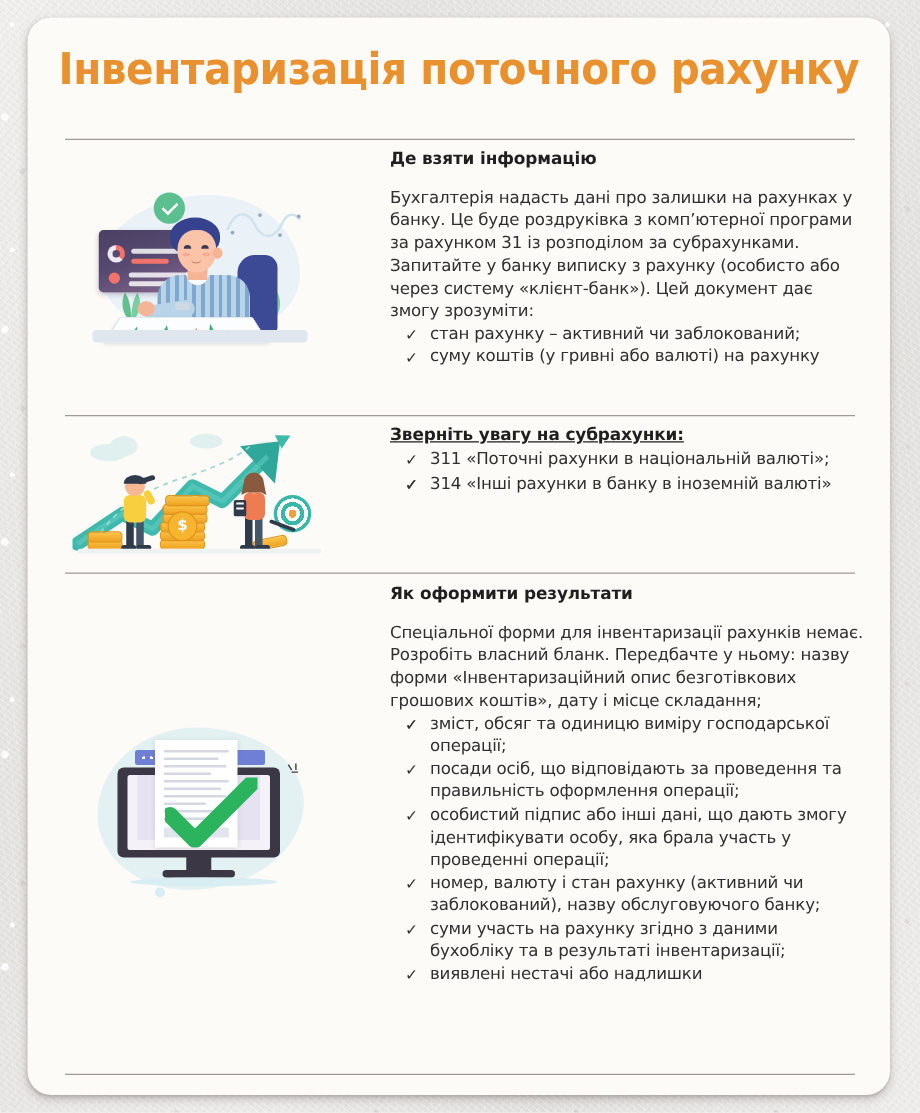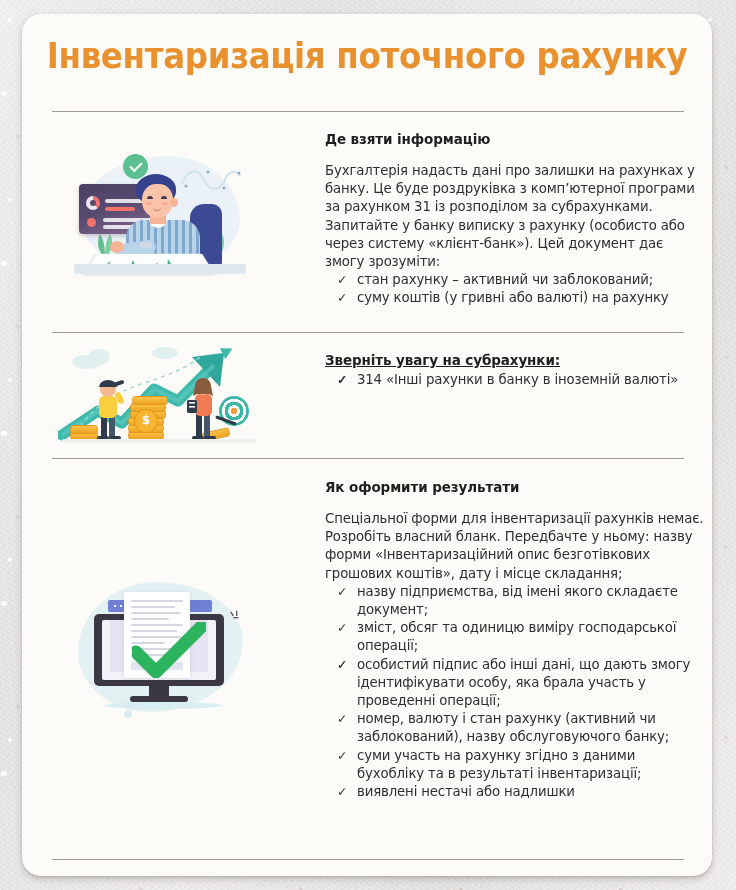--- a/index.html
+++ b/index.html
@@ -88,25 +88,24 @@
   .sec2 { top: 325px; }
   .sec3 { top: 452px; }
 
   .art {
     position: absolute;
     left: 0;
   }
 
   .txt {
     position: absolute;
-    left: 273px;
+    left: 260px;
     width: 380px;
     color: #2f2f2f;
     font-family: "DejaVu Sans", sans-serif;
-    margin-top: 12px;
   }
 
   .heading {
     font-weight: bold;
     font-size: 13.5px;
     line-height: 18px;
     margin: 0 0 14px 0;
     color: #1f1f1f;
     letter-spacing: -0.1px;
   }
@@ -494,21 +493,21 @@
       </svg>
 
       <div class="target"></div>
       <div class="dart"></div>
       <div class="ground"></div>
     </div>
 
     <div class="txt">
       <p class="heading tight">Зверніть увагу на субрахунки:</p>
       <ul class="checks spaced">
-        <li><span class="tick">✓</span></li>
+        <li><span class="tick">✓</span><span>311 «Поточні рахунки в національній валюті»;</span></li>
         <li><span class="tick">✓</span></li>
         <li><span class="tick">✓</span></li>
         <li><span class="tick">✓</span><span>314 «Інші рахунки в банку в іноземній валюті»</span></li>
       </ul>
     </div>
   </div>
 
   <div class="section sec3">
 
     <div class="art ill3">
@@ -550,23 +549,23 @@
       </svg>
 
       <div class="shadow"></div>
       <div class="dot"></div>
     </div>
 
     <div class="txt">
       <p class="heading">Як оформити результати</p>
       <p class="para">Спеціальної форми для інвентаризації рахунків немає. Розробіть власний бланк. Передбачте у ньому: назву форми «Інвентаризаційний опис безготівкових грошових коштів», дату і місце складання;</p>
       <ul class="checks">
-        <li><span class="tick">✓</span><span>назву підприємства, від імені якого складаєте документ;</span></li>
+        <li><span class="tick">✓</span></li>
         <li><span class="tick">✓</span><span>зміст, обсяг та одиницю виміру господарської операції;</span></li>
-        <li><span class="tick">✓</span></li>
+        <li><span class="tick">✓</span><span>посади осіб, що відповідають за проведення та правильність оформлення операції;</span></li>
         <li><span class="tick">✓</span><span>особистий підпис або інші дані, що дають змогу ідентифікувати особу, яка брала участь у проведенні операції;</span></li>
         <li><span class="tick">✓</span><span>номер, валюту і стан рахунку (активний чи заблокований), назву обслуговуючого банку;</span></li>
         <li><span class="tick">✓</span><span>суми участь на рахунку згідно з даними бухобліку та в результаті інвентаризації;</span></li>
         <li><span class="tick">✓</span><span>виявлені нестачі або надлишки</span></li>
       </ul>
     </div>
   </div>
 
 </div>
 

